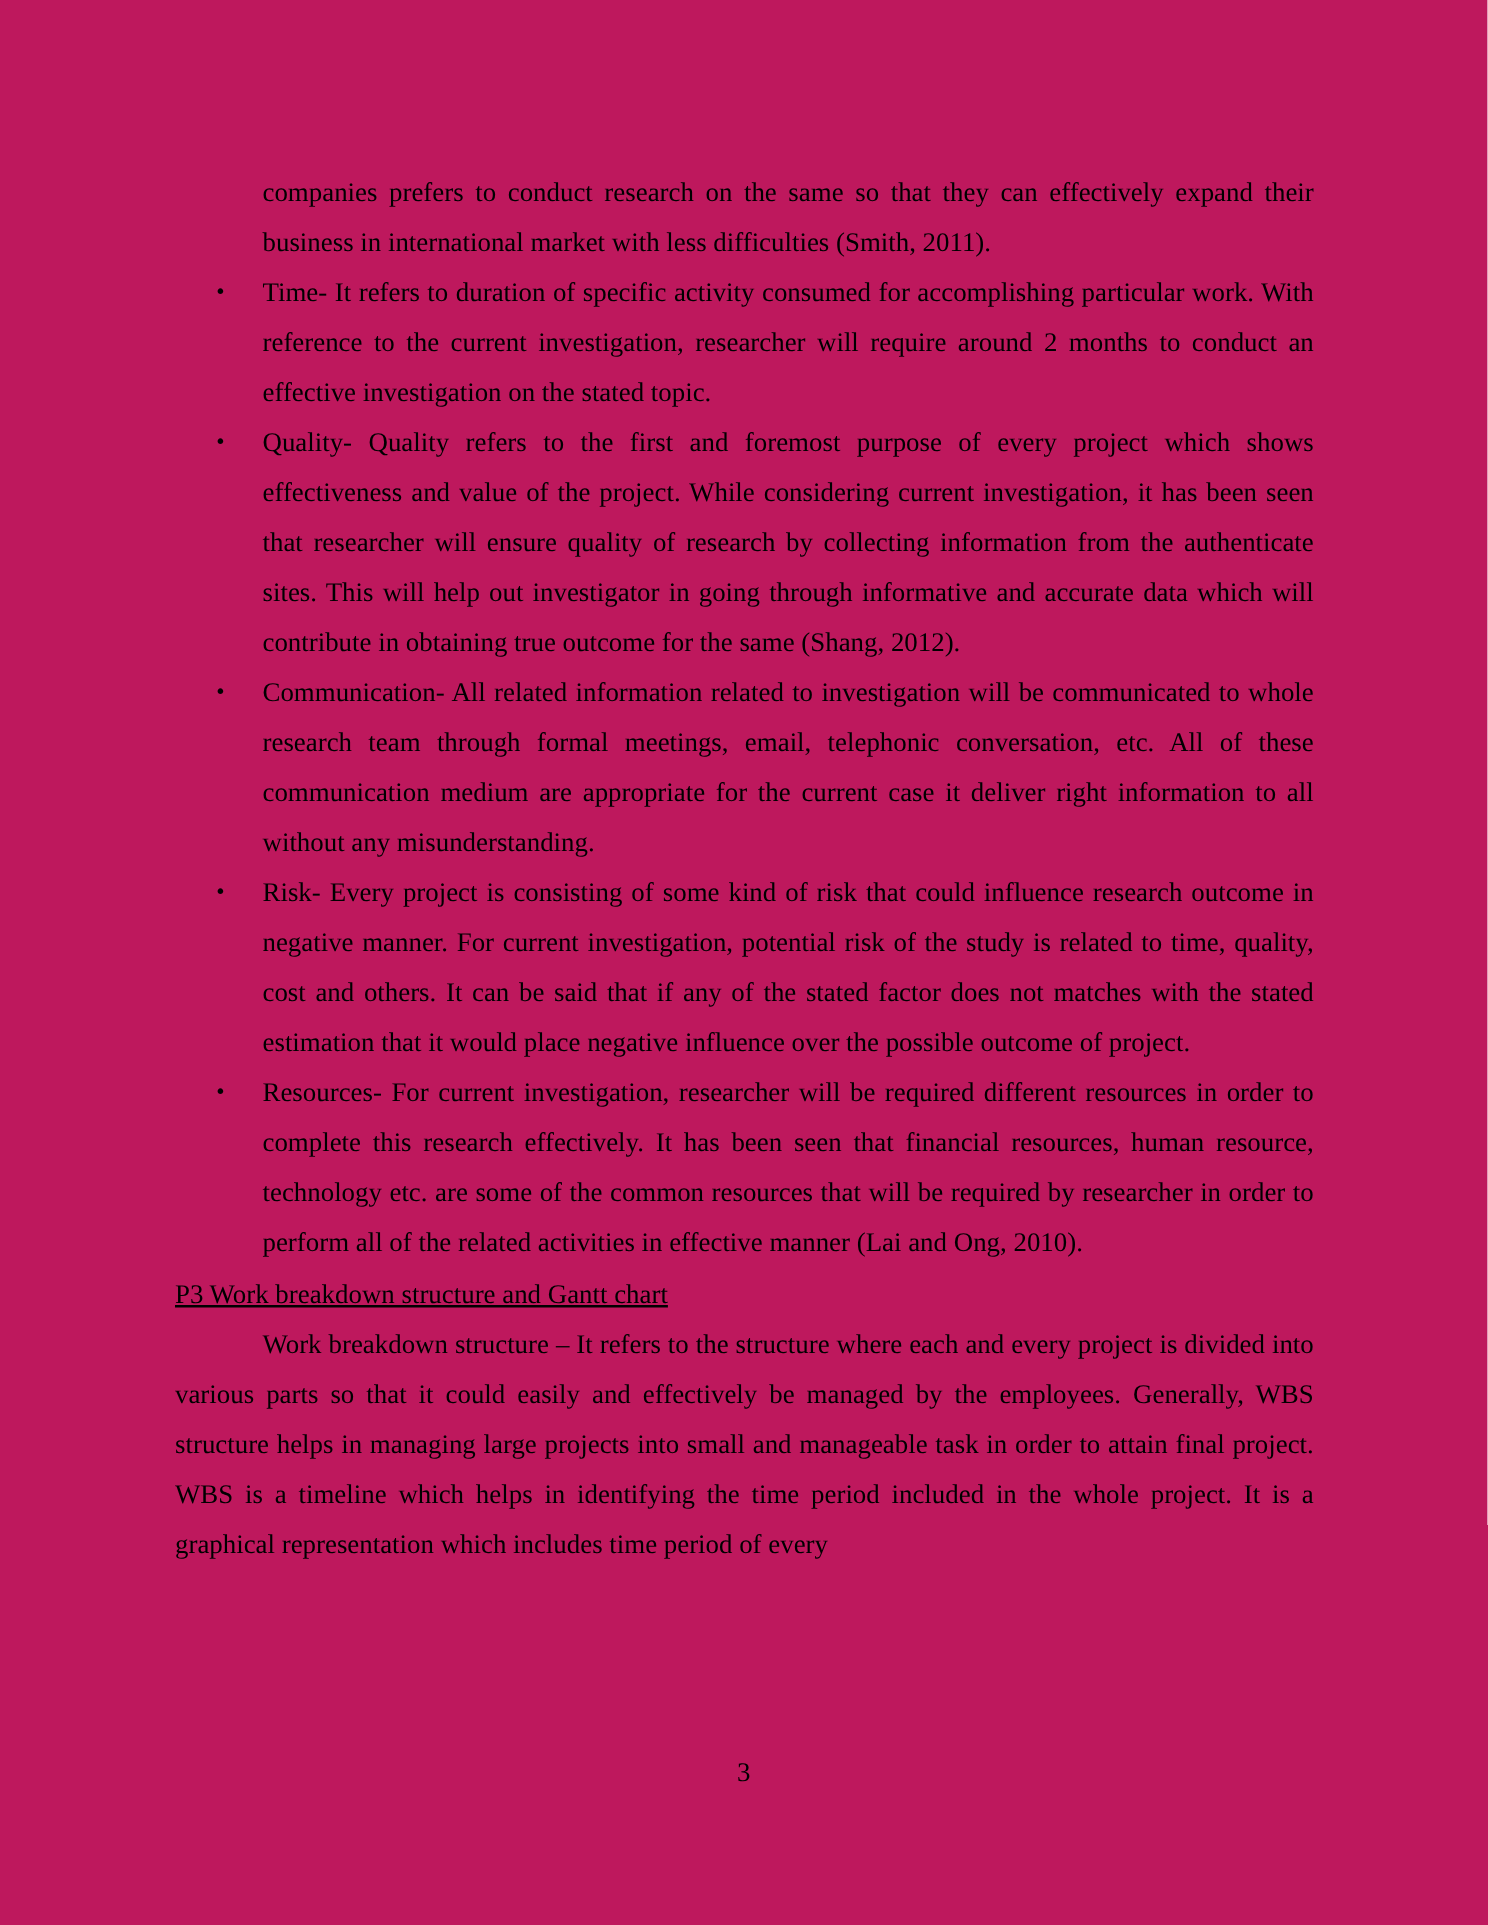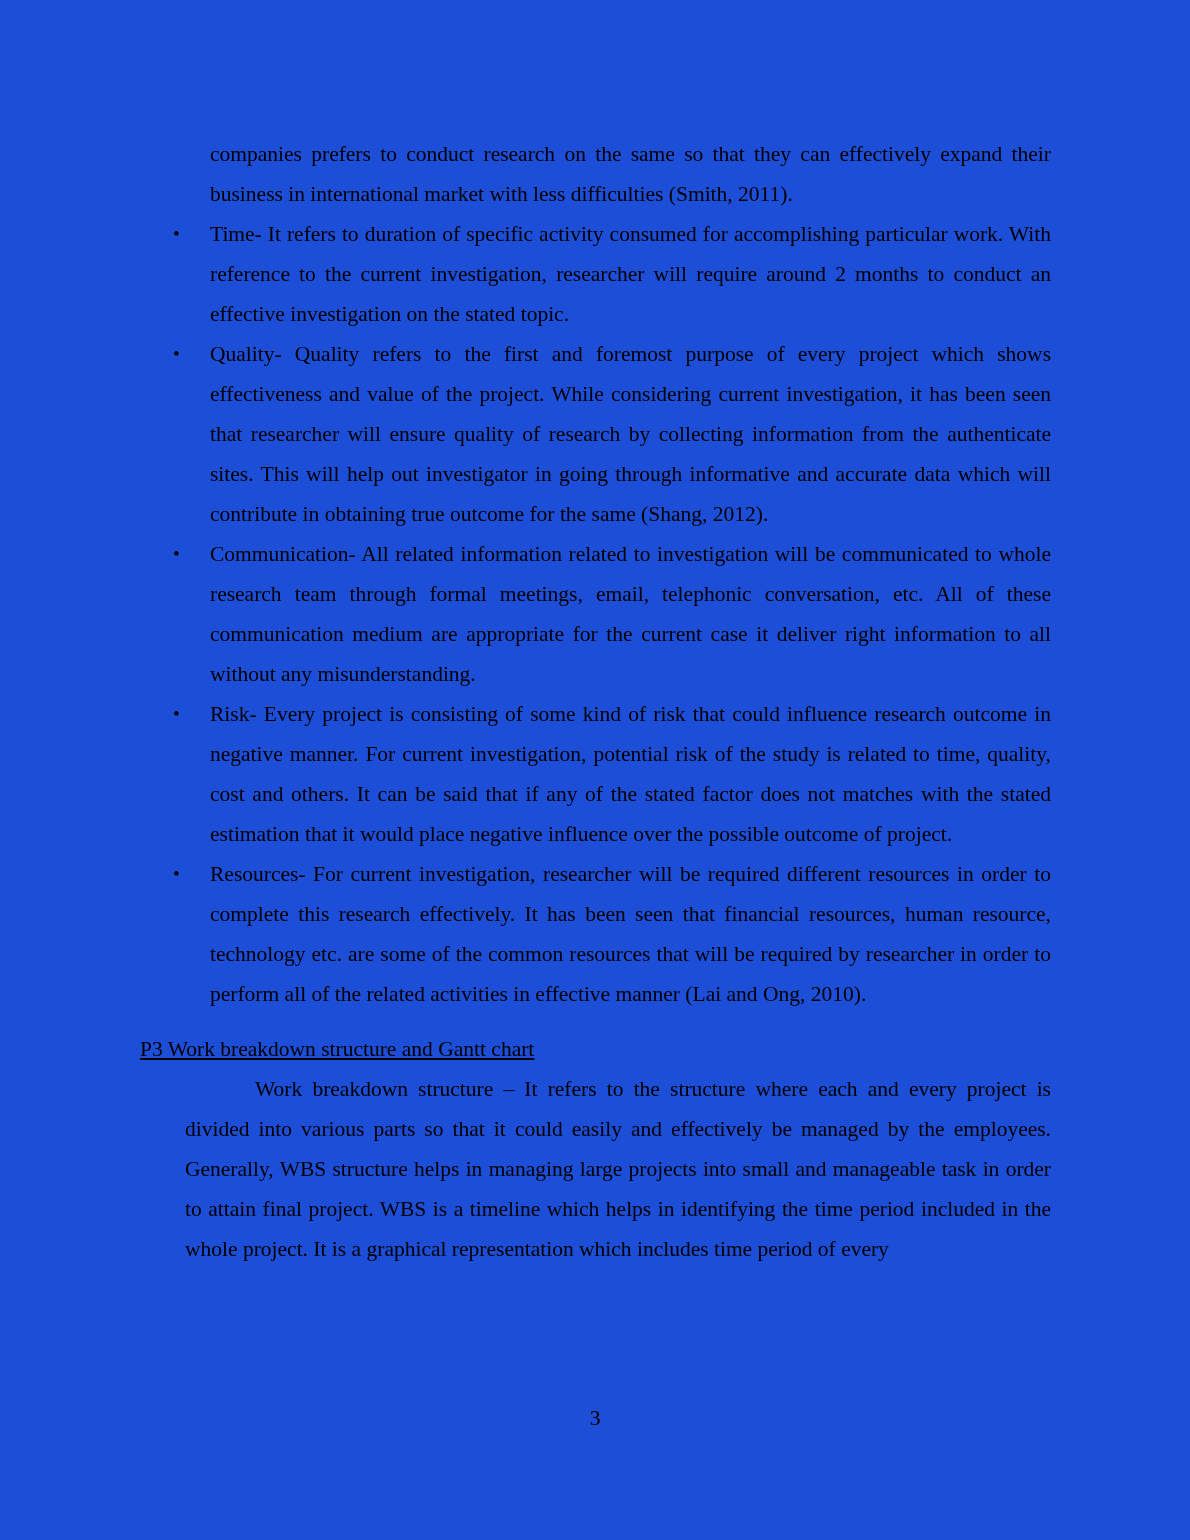--- a/index.html
+++ b/index.html
@@ -4,21 +4,21 @@
 <style>
   html, body {
     margin: 0;
     padding: 0;
     background: #ffffff;
   }
   .page {
     position: relative;
     width: 1190px;
     height: 1540px;
-    background: #1d4ed8;
+    background: #be185d;
     color: #000000;
     font-family: "Liberation Serif", "DejaVu Serif", serif;
     font-size: 21.5px;
     line-height: 40px;
     overflow: hidden;
   }
   .content {
     position: absolute;
     left: 140px;
     top: 134px;
@@ -35,26 +35,25 @@
   .bullet-marker {
     position: absolute;
     left: 33px;
     top: 0;
     font-size: 19px;
   }
   .lead-bold {
     font-weight: normal;
   }
   .section-heading {
-    margin-top: 15px;
+    margin-top: 1px;
     text-decoration: underline;
   }
   .indent-para {
     text-indent: 70px;
-    margin-left: 45px;
   }
   .page-number {
     position: absolute;
     top: 1398px;
     left: 0;
     width: 100%;
     text-align: center;
   }
 </style>
 </head>

